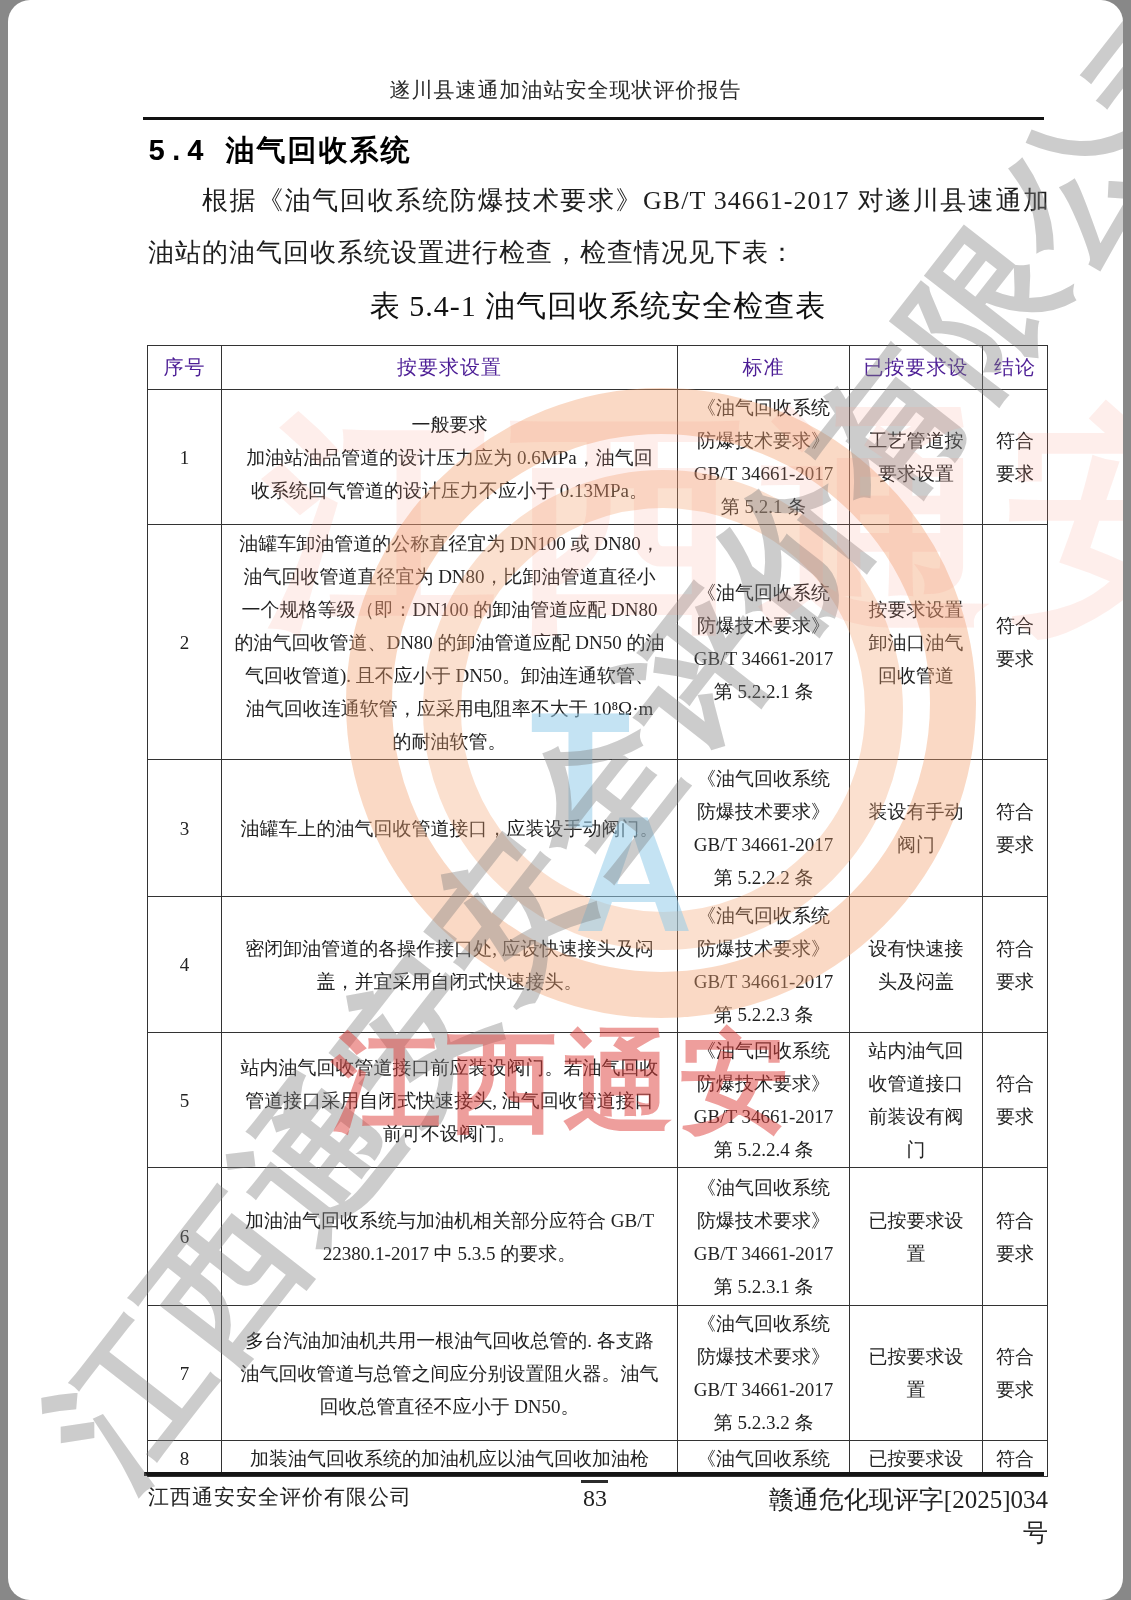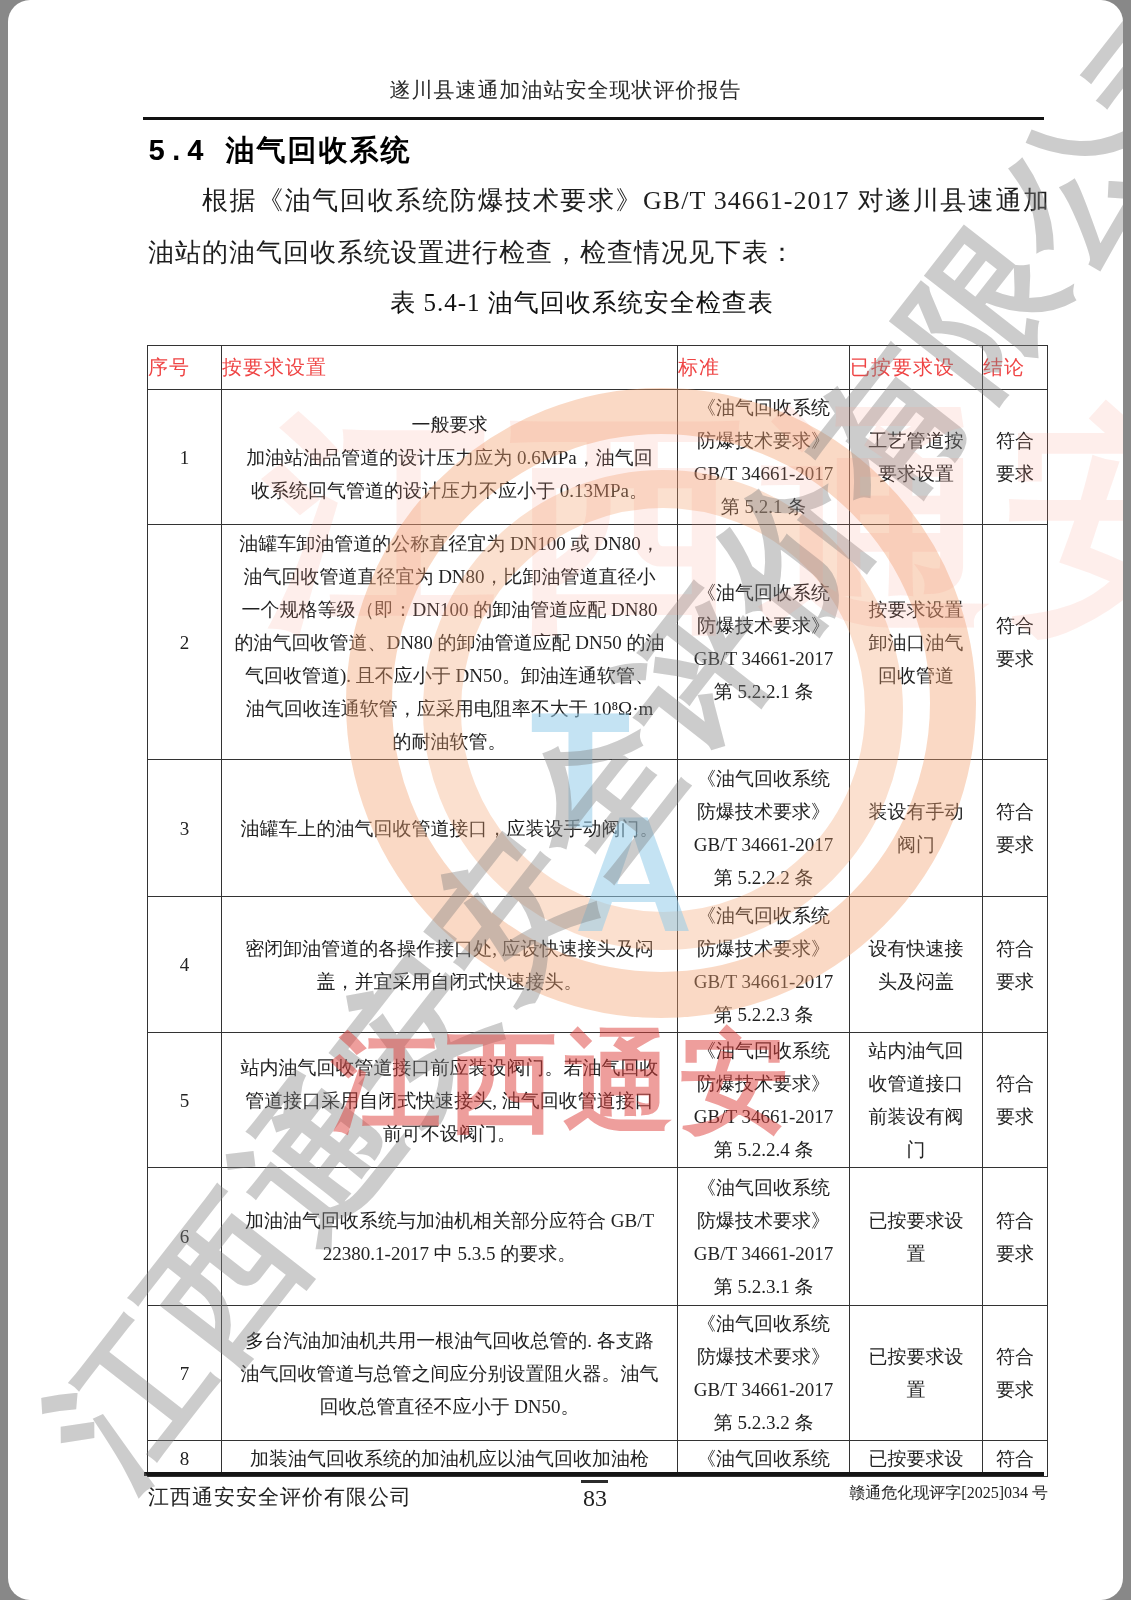--- a/index.html
+++ b/index.html
@@ -17,42 +17,42 @@
     position:absolute; top:131px; left:140px;
     font-family:Liberation Mono, monospace;
     font-size:29px; font-weight:bold; color:#000; letter-spacing:2px;
   }
   .intro {
     position:absolute; top:175px; left:140px; width:902px;
     font-size:26px; line-height:52px; letter-spacing:1px;
     text-indent:54px; text-align:justify; color:#1e1e1e;
   }
   .table-caption {
-    position:absolute; top:286px; left:124px; width:900px;
-    text-align:center; font-size:25px; letter-spacing:1px; color:#111;
+    position:absolute; top:286px; left:140px; width:900px;
+    text-align:center; font-size:30px; letter-spacing:1px; color:#111;
   }
   table.check {
     position:absolute; top:345px; left:139px; width:901px;
     border-collapse:collapse; table-layout:fixed;
   }
   table.check th, table.check td { border:1px solid #333; }
   table.check th {
-    font-size:20px; font-weight:normal; height:43px; color:#ef4444;
-    letter-spacing:1px; text-align:left; padding:0;
+    font-size:20px; font-weight:normal; height:43px; color:#4c1d95;
+    letter-spacing:1px; text-align:center; padding:0;
   }
   table.check td {
     font-size:19px; line-height:33px; color:#222;
     text-align:center; vertical-align:middle;
     white-space:pre-line; padding:1px 6px; overflow:hidden;
   }
   .footer-rule { position:absolute; top:1472px; left:136px; width:900px; height:4px; background:#151515; }
   .pagenum-rule { position:absolute; top:1480px; left:573px; width:27px; height:3px; background:#2b2b2b; }
   .footer-company { position:absolute; top:1483px; left:140px; font-size:21px; color:#222; letter-spacing:1px; }
   .footer-page { position:absolute; top:1485px; left:537px; width:100px; text-align:center; font-size:24px; color:#222; }
-  .footer-doc { position:absolute; top:1483px; left:740px; width:300px; text-align:right; font-size:16px; color:#222; }
+  .footer-doc { position:absolute; top:1483px; left:740px; width:300px; text-align:right; font-size:25px; color:#222; }
   .watermark { position:absolute; inset:0; pointer-events:none; z-index:5; }
   .wm-ring-outer {
     position:absolute; left:338px; top:388px; width:630px; height:630px;
     box-sizing:border-box; border:46px solid rgba(242,160,110,0.40); border-radius:50%;
   }
   .wm-ring-inner {
     position:absolute; left:415px; top:470px; width:480px; height:480px;
     box-sizing:border-box; border:38px solid rgba(242,160,110,0.33); border-radius:50%;
   }
   .wm-letter { position:absolute; font-family:"Liberation Sans","DejaVu Sans",sans-serif;

